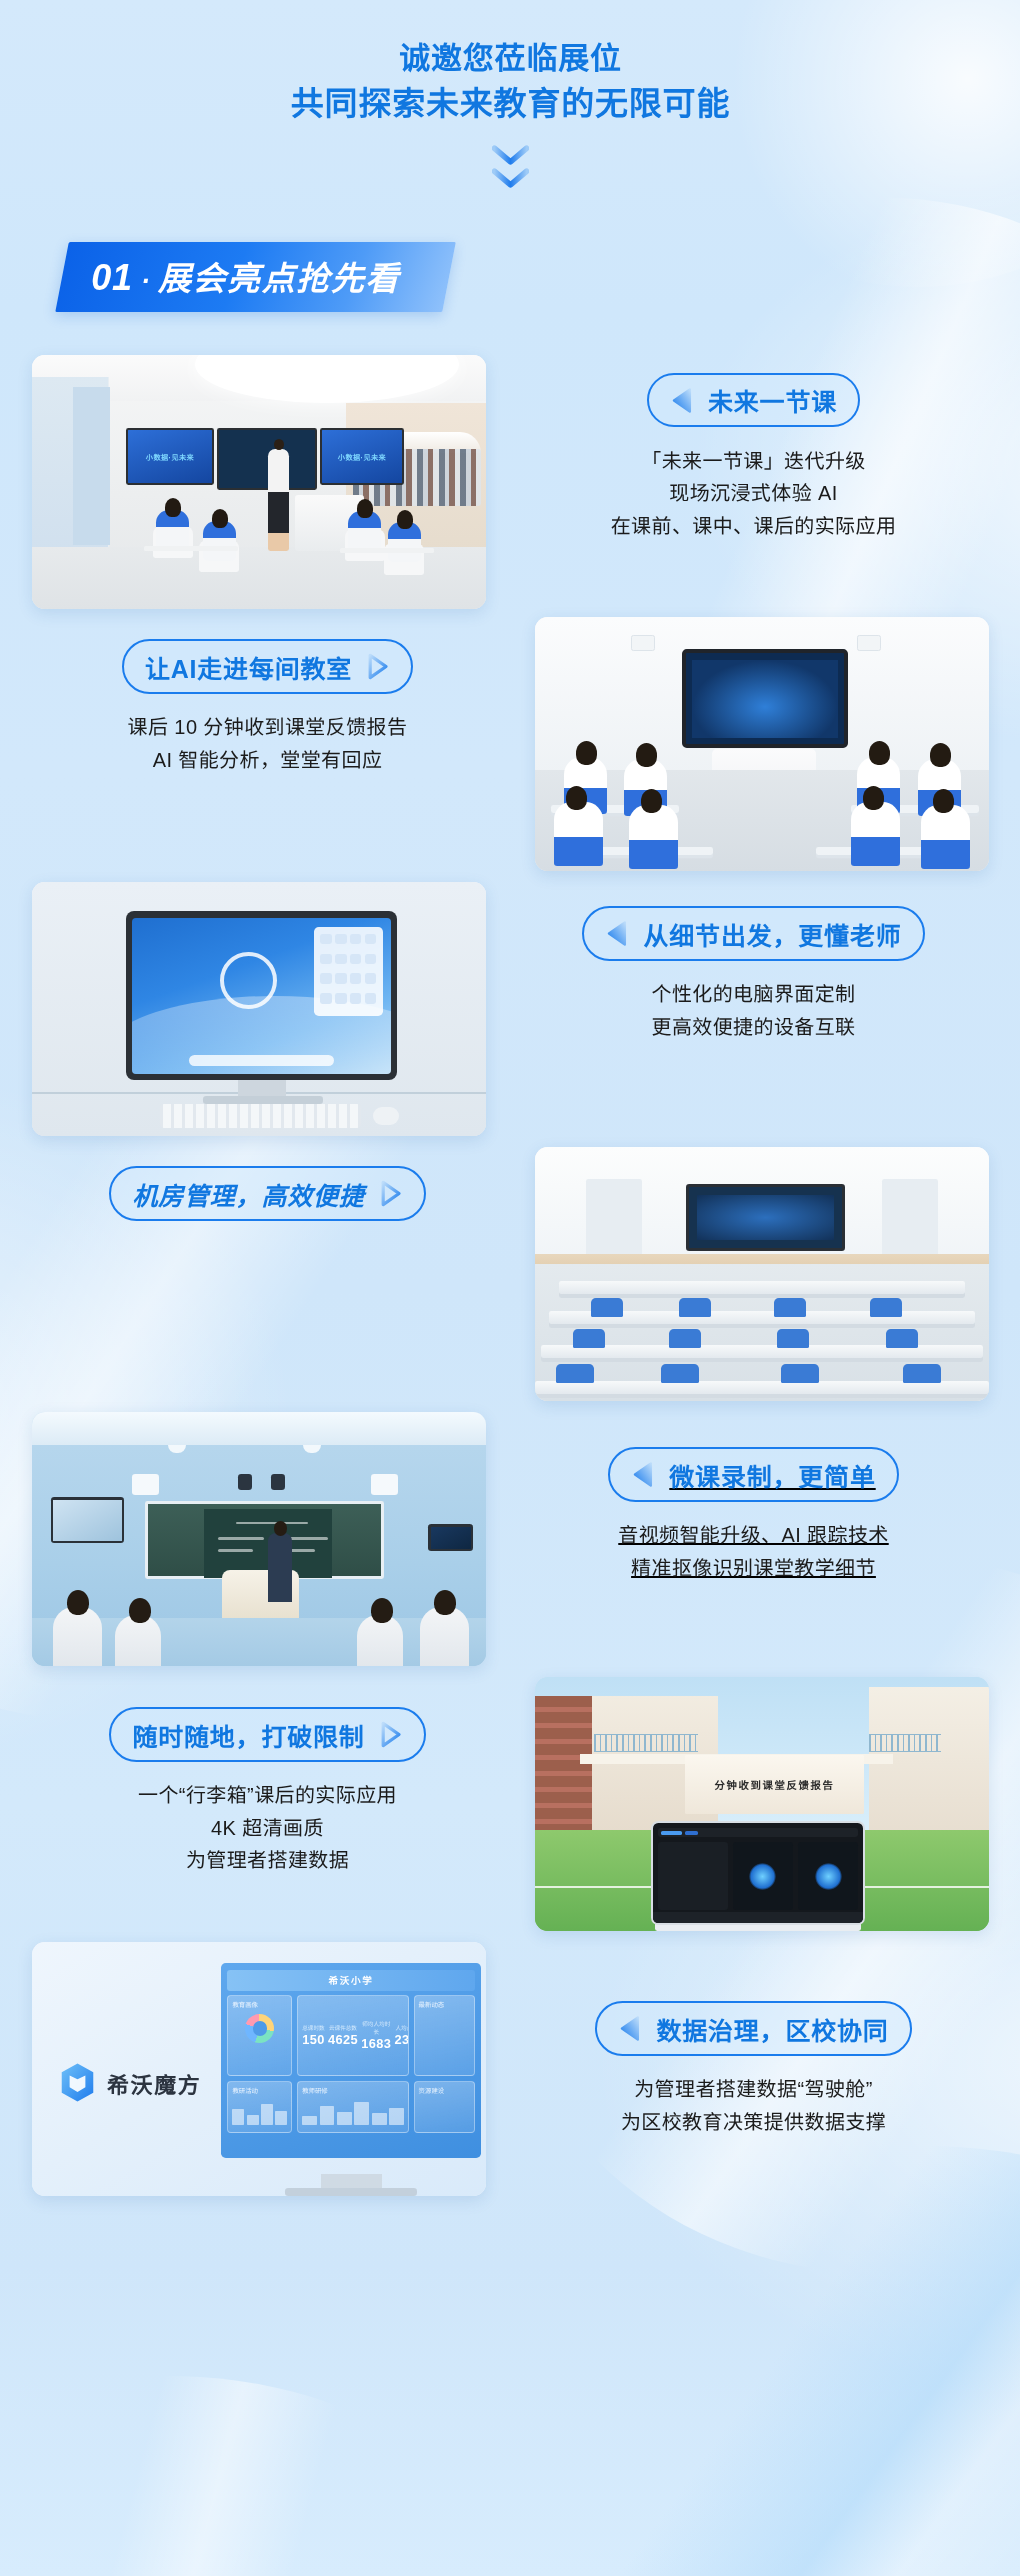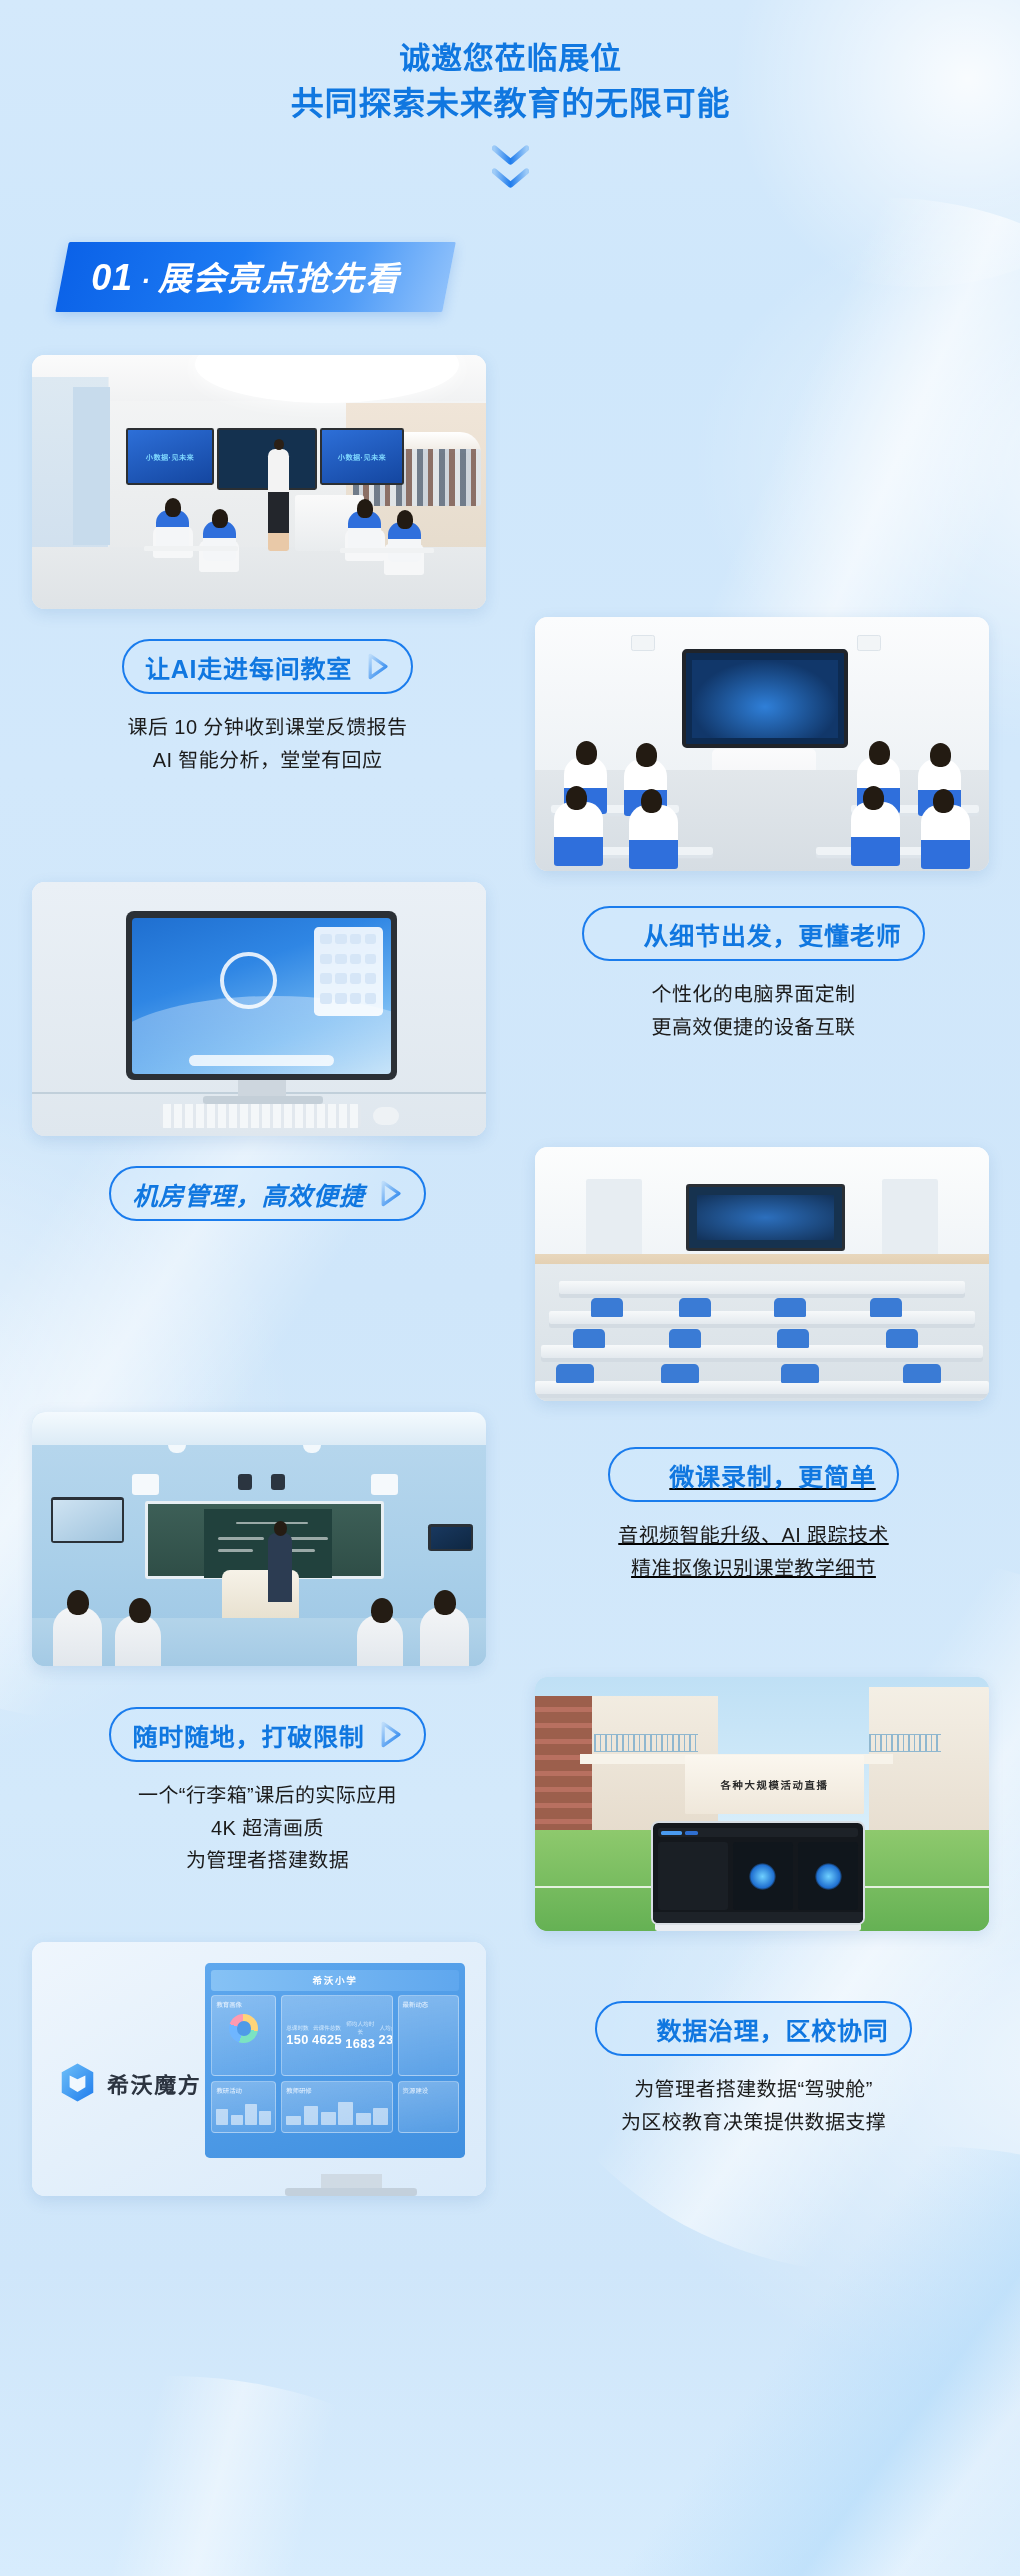--- a/index.html
+++ b/index.html
@@ -274,21 +274,21 @@
   .s6 .ptile{ flex:1; background:#10161c; border-radius:3.2px; display:flex; align-items:center; justify-content:center;}
   .s6 .glow{ width:27px; height:27px; border-radius:50%; background:radial-gradient(circle,#6fd0ff,#1f6fd0 60%, rgba(20,60,120,0) 72%);}
   .s6 .pfoot{ position:absolute; left:0;right:0; bottom:0; height:11px; background:#1d2228; border-radius:0 0 4.8px 4.8px;}
   .s6 .cart{ position:absolute; left:120px; bottom:0; width:206px; height:12.8px; background:#e9edf1; border-radius:2.4px;}
 
   
   .s7 { background: linear-gradient(150deg,#eff6fd 0%,#e4f0fb 45%,#d9eafa 100%); }
   .s7 .logo{ position:absolute; left:27px; top:120px; display:flex; align-items:center; gap:11px;}
   .s7 .logomark{ width:37px; height:41px; position:relative;}
   .s7 .logotext{ font-size:22px; font-weight:bold; color:#2c3440; letter-spacing:1.6px;}
-  .s7 .monitor{ position:absolute; right:21px; top:21px; width:260px; height:195px; background:linear-gradient(160deg,#5fa8ee,#3f8fe0); border-radius:4.8px; padding:6.4px; overflow:hidden;}
+  .s7 .monitor{ position:absolute; right:5px; top:21px; width:260px; height:195px; background:linear-gradient(160deg,#5fa8ee,#3f8fe0); border-radius:4.8px; padding:6.4px; overflow:hidden;}
   .s7 .dheader{ height:21px; background:linear-gradient(90deg,#86c2f5,#5fa7ee); border-radius:3.2px; color:#fff; font-size:9.6px; font-weight:bold; display:flex; align-items:center; justify-content:center; letter-spacing:1.6px;}
   .s7 .dgrid{ position:absolute; left:6.4px; right:6.4px; top:32px; bottom:25.5px; display:grid; grid-template-columns:65px 1fr 61px; grid-template-rows: 81px 1fr; gap:4.8px;}
   .s7 .card{ background:linear-gradient(170deg, rgba(255,255,255,.28), rgba(255,255,255,.10)); border:0.8px solid rgba(255,255,255,.35); border-radius:4px; padding:4px; color:#eaf4ff; font-size:6.4px; overflow:hidden;}
   .s7 .kpis{ display:flex; align-items:center; justify-content:space-around; gap:3.2px; text-align:center;}
   .s7 .kpi .lbl{ font-size:5.6px; opacity:.9; color:#dff0ff;}
   .s7 .kpi .val{ font-size:12.8px; font-weight:bold; color:#ffffff; letter-spacing:0.4px;}
   .s7 .donut{ width:29px; height:29px; border-radius:50%; margin:4.8px auto 0;
      background:conic-gradient(#ffd479 0 28%, #7be3c2 28% 55%, #6fb6ff 55% 80%, #ff9ab0 80% 100%); position:relative;}
   .s7 .donut:after{ content:""; position:absolute; inset:7.2px; background:#4f9ae8; border-radius:50%;}
   .s7 .bars{ display:flex; align-items:flex-end; gap:2.4px; height:27px; margin-top:3.2px;}
@@ -369,20 +369,41 @@
           <div class="chairback" style="left:313px; top:174px;"></div>
           <div class="chairback" style="left:352px; top:188px;"></div>
           <div class="stu" style="left:124px; top:155px;"></div>
           <div class="stu" style="left:171px; top:166px;"></div>
           <div class="stu" style="left:316px; top:156px;"></div>
           <div class="stu" style="left:356px; top:167px;"></div>
           <div class="desk" style="left:112px; top:191px; width:94px;"></div>
           <div class="desk" style="left:308px; top:193px; width:94px;"></div>
         </div>
       </div>
+      <div class="text-col" style="padding-top:17.5px;">
+        <div class="pill">
+          <span class="tri">
+            <svg viewBox="0 0 34 34" width="27" height="27" aria-hidden="true">
+              <defs>
+                  <linearGradient id="tl" x1="1" y1="0" x2="0" y2="1">
+                <stop offset="0%" stop-color="#bcdcfa"></stop>
+                    <stop offset="100%" stop-color="#1a7ced"></stop>
+              </linearGradient>
+                </defs>
+              <path d="M25 3 L25 31 L5 17 Z" fill="url(#tl)" stroke="url(#tl)" stroke-width="3" stroke-linejoin="round"></path>
+            </svg>
+          </span>
+          <span class="pill-title">未来一节课</span>
+        </div>
+        <div class="desc">
+          <div>「未来一节课」迭代升级</div>
+          <div>现场沉浸式体验 AI</div>
+          <div>在课前、课中、课后的实际应用</div>
+        </div>
+      </div>
     </div>
   </section>
 
   <section class="feature" style="margin-top:8px;">
     <div class="frow img-right">
       <div class="photo" style="margin-right:32px;">
         <div class="scene s2">
           <div class="wall"></div>
           <div class="ac" style="left:96px;"></div>
           <div class="ac" style="left:322px;"></div>
@@ -574,21 +595,21 @@
         <div class="scene s6">
           <div class="sky"></div>
           <div class="bldgL">
               <div class="brick"></div>
             </div>
           <div class="bldgR"></div>
           <div class="deck"></div>
           <div class="rail" style="left:59px; width:104px; top:57px;"></div>
           <div class="rail" style="right:48px; width:72px; top:57px;"></div>
           <div class="banner">
-            <span>各种大规模活动直播</span>
+            <span>分钟收到课堂反馈报告</span>
           </div>
           <div class="grass"></div>
           <div class="lineG"></div>
           <div class="steps"></div>
           <div class="cart"></div>
           <div class="panel">
             <div class="ptop">
                 <i></i>
                 <i style="width:12.8px;background:#2f6fd0;"></i>
               </div>

